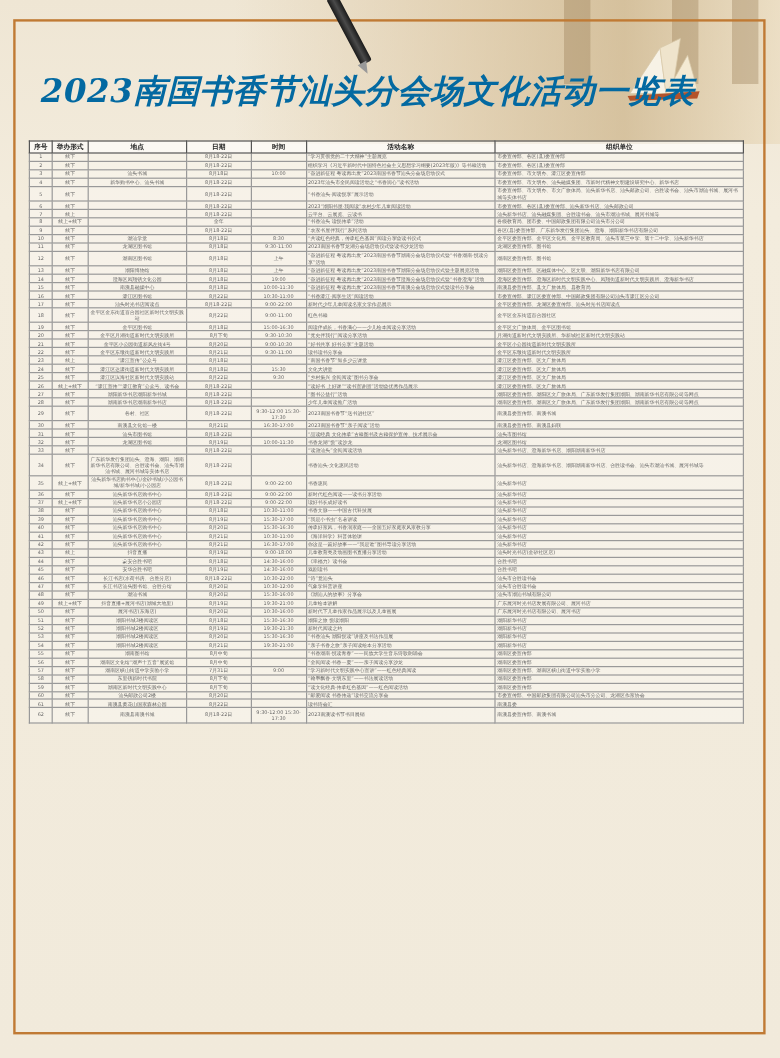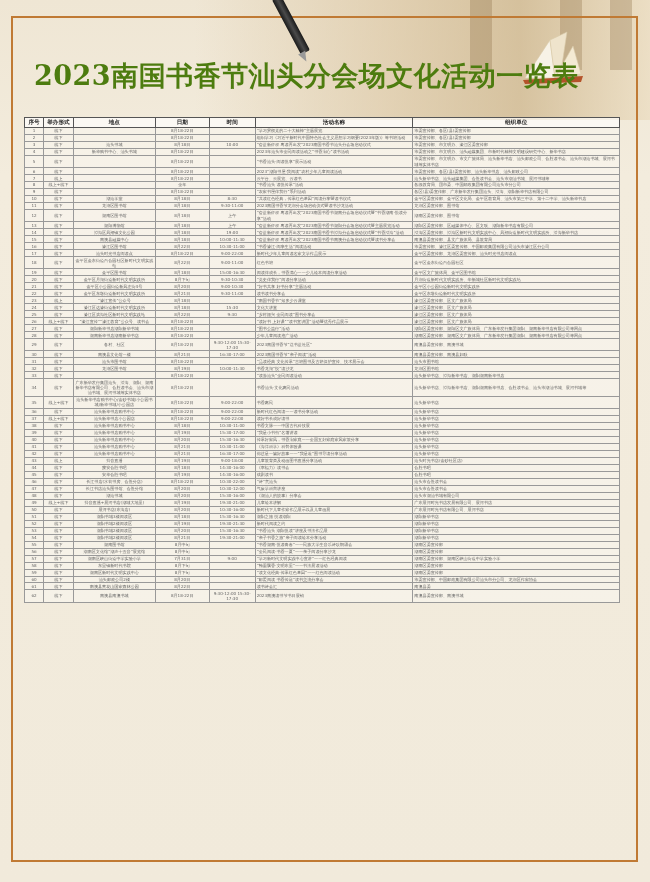--- a/index.html
+++ b/index.html
@@ -10,21 +10,21 @@
     background:linear-gradient(90deg,rgba(243,236,221,0) 30%,rgba(214,190,150,0.55) 60%,rgba(196,168,120,0.6) 80%,rgba(232,214,180,0.5) 100%);}
   .shelf{position:absolute;top:0;height:70px;width:22px;background:rgba(150,120,80,0.35);}
   .frame{position:absolute;left:11px;top:16px;width:627px;height:846px;
     border:2px solid #c07a34;box-sizing:border-box;}
   .pen{position:absolute;left:272px;top:0;width:10px;height:62px;
     background:linear-gradient(90deg,#1a1a1a,#4a4a4a,#1a1a1a);transform:rotate(-28deg);transform-origin:top left;border-radius:2px;}
   .pen-tip{position:absolute;left:300px;top:52px;width:0;height:0;
     border-left:4px solid transparent;border-right:4px solid transparent;border-top:10px solid #999;transform:rotate(-28deg);}
   .book{position:absolute;left:515px;top:28px;width:70px;height:58px;}
   .title{position:absolute;left:34px;top:58px;width:600px;
-    font-family:"DejaVu Serif",serif;font-weight:bold;font-size:27px;color:#4d7c0f;letter-spacing:0.5px;white-space:nowrap;}
+    font-family:"DejaVu Serif",serif;font-weight:bold;font-size:27px;color:#0369a1;letter-spacing:0.5px;white-space:nowrap;font-style:italic;}
   table{position:absolute;left:24px;top:117px;width:596px;border-collapse:collapse;
     font-family:"DejaVu Sans",sans-serif;font-size:4.1px;color:#666;background:rgba(255,255,255,0.35);}
   th{font-weight:bold;font-size:5.6px;color:#222;border:0.6px solid #555;padding:0.5px 1px;height:7px;background:rgba(255,255,255,0.5);}
   td{border:0.5px solid #999;padding:0.4px 1px;line-height:5.2px;text-align:center;vertical-align:middle;}
   td.l{text-align:left;}
   col.c0{width:19px}col.c1{width:30px}col.c2{width:82px}col.c3{width:54px}col.c4{width:46px}col.c5{width:158px}col.c6{width:207px}
   .outer{border:0.8px solid #555;}
 </style>
 </head>
 <body>

